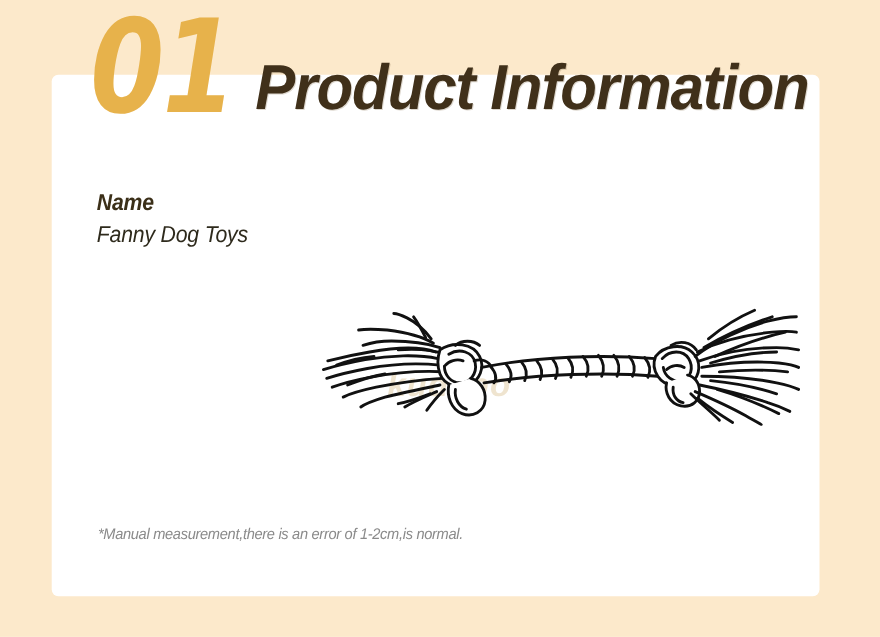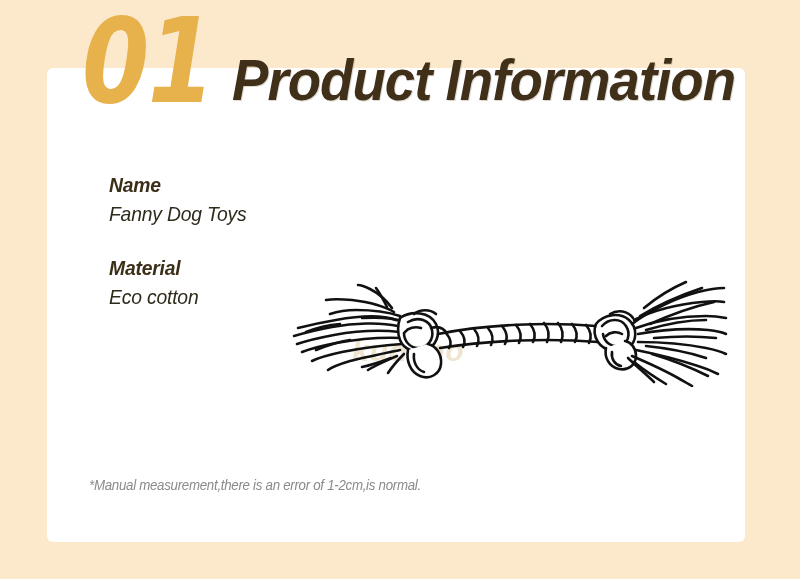--- a/index.html
+++ b/index.html
@@ -54,21 +54,20 @@
     transform-origin:left top;
     white-space:nowrap;
     text-shadow:1px 1px 0 rgba(120,95,60,0.25);
   }
 
   
   #spec-list {
     position:absolute;
     left:88px; top:172px;
     width:240px;
-    margin-left:21px;
   }
 
   .spec-row { margin-bottom:26px; }
   .spec-row:last-child { margin-bottom:0; }
 
   .spec-label {
     font-size:21px;
     font-weight:bold;
     font-style:italic;
     color:#3B2F18;
@@ -210,21 +209,17 @@
 
 <div id="section-title">Product Information</div>
 
 <div id="spec-list">
 
   <div class="spec-row">
     <div class="spec-label">Name</div>
     <div class="spec-value">Fanny Dog Toys</div>
   </div>
 
-  <div class="spec-row">
-    <div class="spec-label">Material</div>
-    <div class="spec-value">Eco cotton</div>
-  </div>
 
 
 </div>
 
 <div id="measurement-note">*Manual measurement,there is an error of 1-2cm,is normal.</div>
 
 </body></html>

